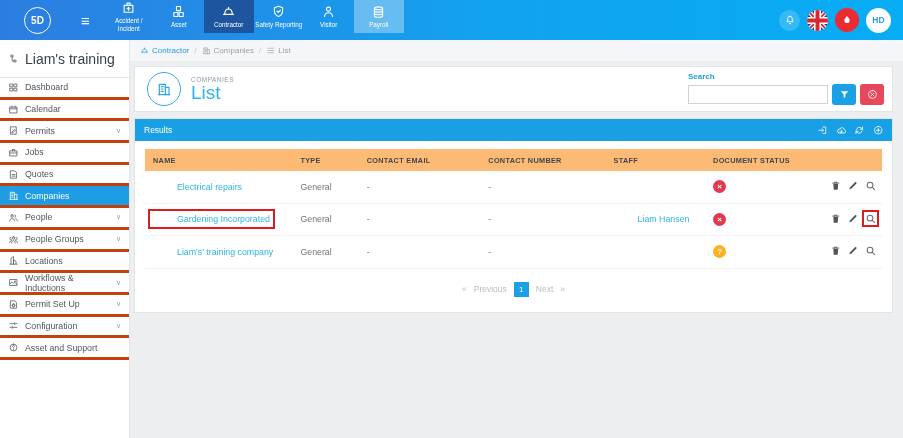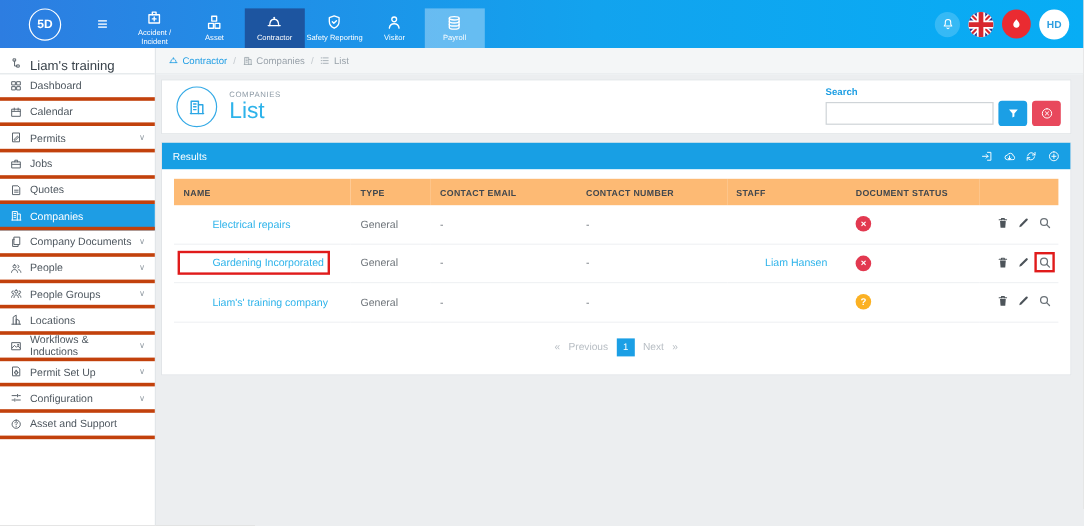--- a/index.html
+++ b/index.html
@@ -3,21 +3,21 @@
 <meta charset="utf-8">
 <style>
   * { margin:0; padding:0; box-sizing:border-box; }
   html,body { background:#ccc; }
   body { font-family:"Liberation Sans", sans-serif; }
   .screen { position:relative; width:903px; height:438px; background:#fff; overflow:hidden; }
 
   
   .topbar { position:absolute; top:0; left:0; right:0; height:40px;
     background:linear-gradient(90deg,#2d7de1 0%,#12a3ee 55%,#07adf5 100%);
-    display:flex; align-items:flex-end; }
+    display:flex; align-items:flex-start; }
   .logo { align-self:center; width:27px; height:27px; border:1.6px solid #fff; border-radius:50%;
     color:#fff; font-weight:bold; font-size:10px; display:flex; align-items:center; justify-content:center;
     margin-left:24px; flex:none; }
   .hamburger { align-self:center; color:#fff; font-size:15px; margin:0 14px 0 30px; }
   #topnav { display:flex; }
   .tab { width:50px; display:flex; flex-direction:column; align-items:center; justify-content:center;
     gap:2px; color:#fff; cursor:pointer; }
   .tab svg { width:15px; height:15px; }
   .tab .lbl { font-size:6.3px; line-height:1.3; text-align:center; }
   .tab.active { background:#1d55a0; }
@@ -34,21 +34,21 @@
 
   
   .sidebar { position:absolute; top:40px; left:0; bottom:0; width:130px; background:#fff;
     border-right:1px solid #e2e6e9; }
   .side-item { height:21.7px; display:flex; align-items:center; gap:6px; padding:0 8px;
     border-bottom:3px solid #c2410c; color:#4d565e; font-size:8.8px; cursor:pointer; }
   .side-item svg { width:11px; height:11px; color:#5b646c; flex:none; }
   .side-item .chev { margin-left:auto; color:#959ea6; font-size:7px; }
   .side-item.active { background:#1e9de4; color:#fff; }
   .side-item.active svg { color:#fff; }
-  .side-header { height:22px; font-size:11px; color:#39424a; border-bottom:1px solid #e2e6e9;align-items:flex-end; }
+  .side-header { height:38px; font-size:14px; color:#39424a; border-bottom:1px solid #e2e6e9; }
 
   
   .bcrumb { position:absolute; top:40px; left:130px; right:0; height:22px; background:#f4f6f7;
     border-bottom:1px solid #e9ecee; display:flex; align-items:center; gap:5px; padding-left:10px;
     font-size:8px; color:#9aa3ab; }
   .bcrumb svg { width:9px; height:9px; }
   .bcrumb .bi { display:flex; align-items:center; gap:3px; }
   .bcrumb .bi.blue { color:#1e9de4; }
   .bcrumb .sep { color:#c3c9ce; }
 
@@ -243,28 +243,20 @@
         <div class="side-item active">
           <svg viewBox="0 0 24 24" style="width: 11px; height: 11px;">
             <path d="M5 20.5V5h9v15.5" fill="none" stroke="currentColor" stroke-width="1.8" stroke-linecap="round" stroke-linejoin="round"></path>
             <path d="M14 9.5h5.5V20.5" fill="none" stroke="currentColor" stroke-width="1.8" stroke-linecap="round" stroke-linejoin="round"></path>
             <path d="M4 20.5h16.5" fill="none" stroke="currentColor" stroke-width="1.8" stroke-linecap="round" stroke-linejoin="round"></path>
             <path d="M8 8.5h3" fill="none" stroke="currentColor" stroke-width="1.8" stroke-linecap="round" stroke-linejoin="round"></path>
             <path d="M8 12h3" fill="none" stroke="currentColor" stroke-width="1.8" stroke-linecap="round" stroke-linejoin="round"></path>
             <path d="M8 15.5h3" fill="none" stroke="currentColor" stroke-width="1.8" stroke-linecap="round" stroke-linejoin="round"></path>
           </svg>
           <span>Companies</span>
-        </div>
-        <div class="side-item">
-          <svg viewBox="0 0 24 24" style="width: 11px; height: 11px;">
-            <path d="M8.5 3.5h10v13.5h-10z" fill="none" stroke="currentColor" stroke-width="1.8" stroke-linecap="round" stroke-linejoin="round"></path>
-            <path d="M8.5 7.5H5.5v13h10v-3.5" fill="none" stroke="currentColor" stroke-width="1.8" stroke-linecap="round" stroke-linejoin="round"></path>
-          </svg>
-          <span>Company Documents</span>
-          <span class="chev">∨</span>
         </div>
         <div class="side-item">
           <svg viewBox="0 0 24 24" style="width: 11px; height: 11px;">
             <path d="M9 6a2.8 2.8 0 1 1 0 5.6A2.8 2.8 0 0 1 9 6z" fill="none" stroke="currentColor" stroke-width="1.8" stroke-linecap="round" stroke-linejoin="round"></path>
             <path d="M3.5 19.5c.4-3.2 2.4-5 5.5-5s5.1 1.8 5.5 5" fill="none" stroke="currentColor" stroke-width="1.8" stroke-linecap="round" stroke-linejoin="round"></path>
             <path d="M15 6.5a2.6 2.6 0 0 1 0 5" fill="none" stroke="currentColor" stroke-width="1.8" stroke-linecap="round" stroke-linejoin="round"></path>
             <path d="M16.5 14.7c2.3.4 3.7 2 4 4.8" fill="none" stroke="currentColor" stroke-width="1.8" stroke-linecap="round" stroke-linejoin="round"></path>
           </svg>
           <span>People</span>
           <span class="chev">∨</span>

